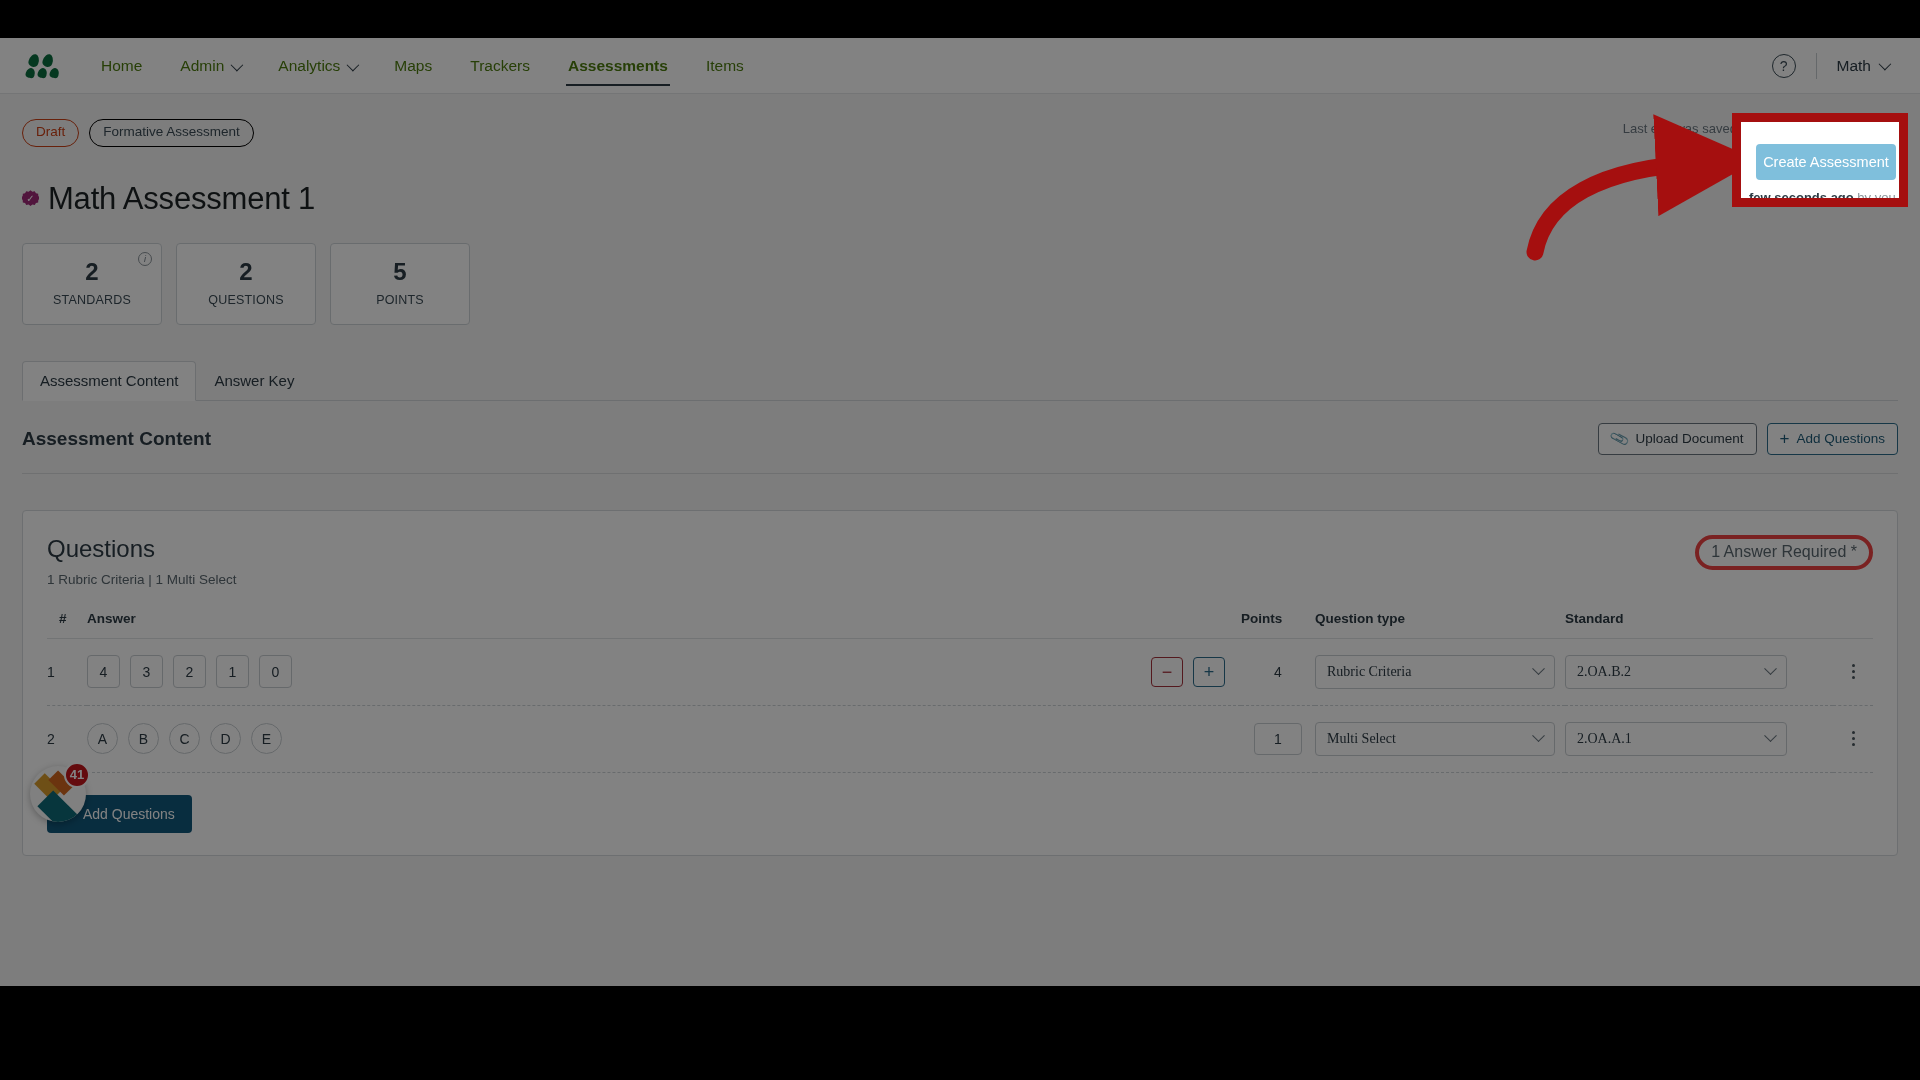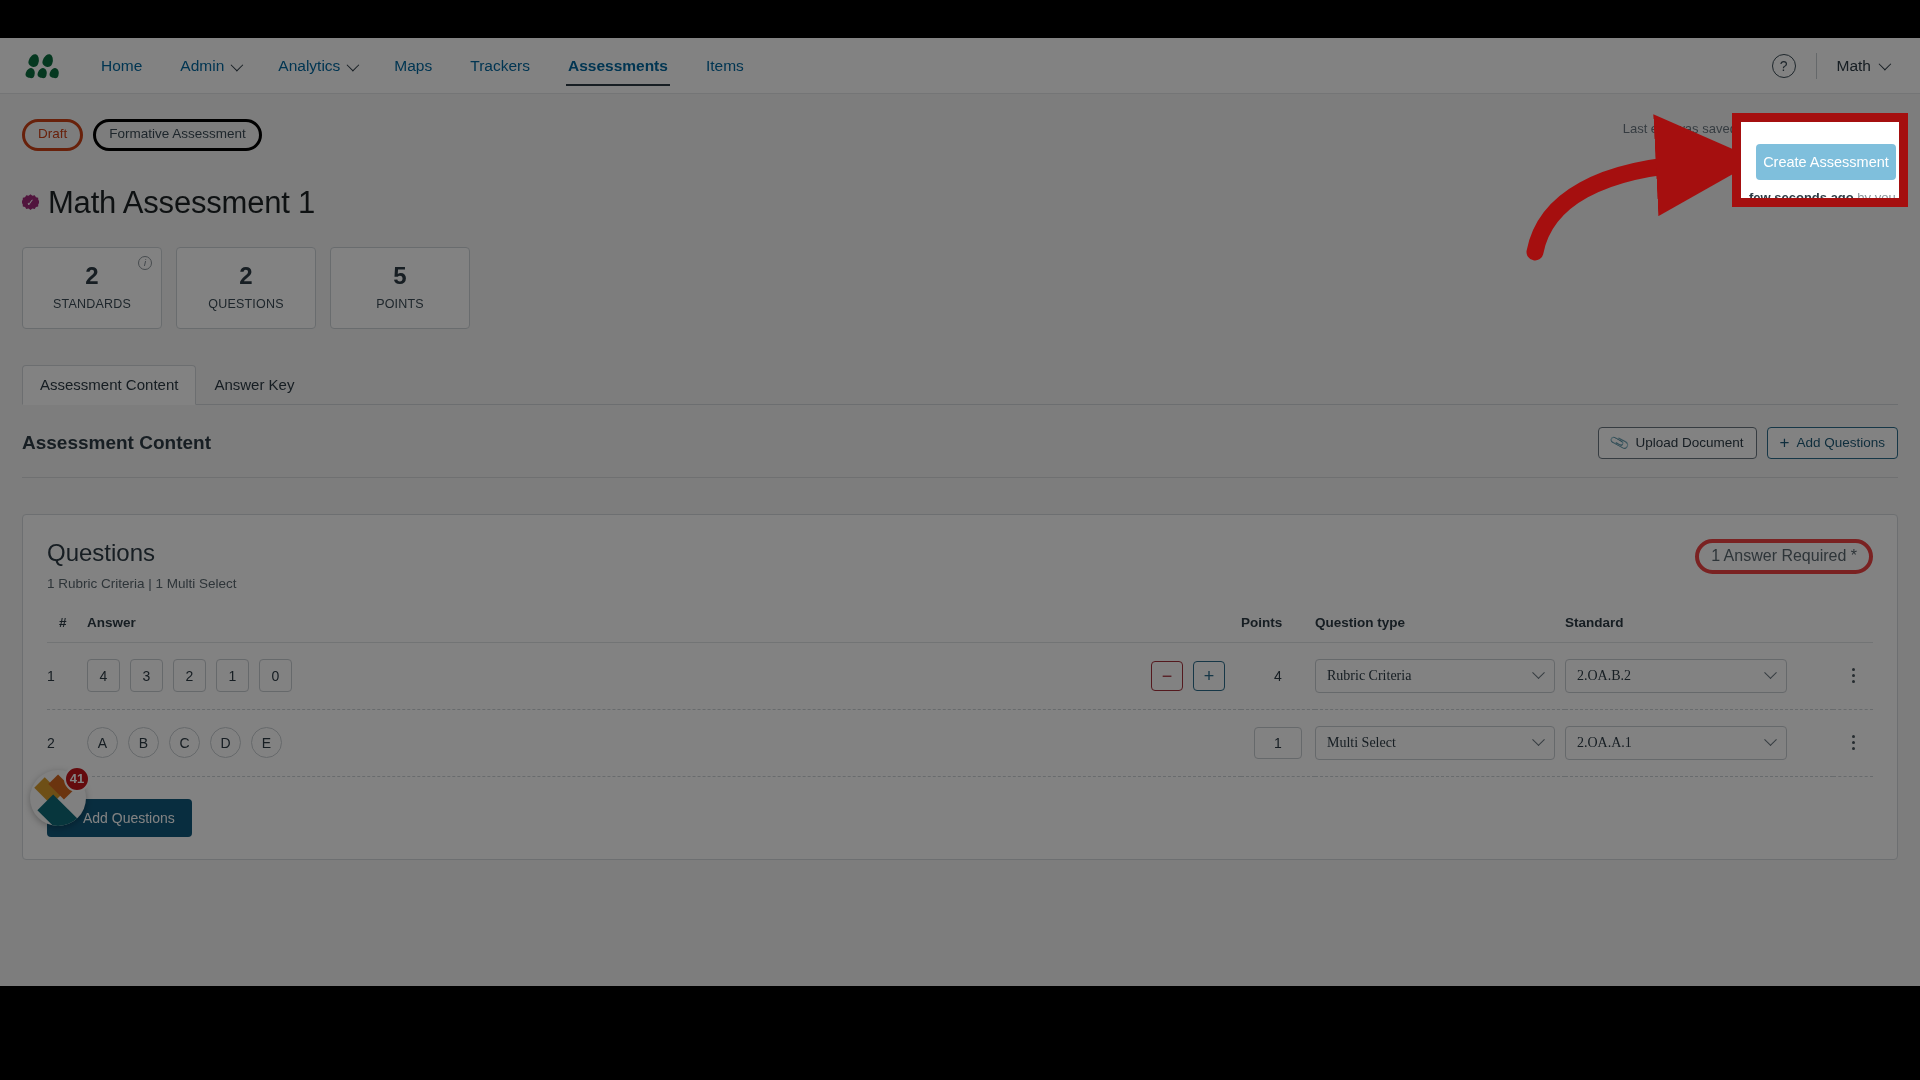--- a/index.html
+++ b/index.html
@@ -50,21 +50,21 @@
   }
   .logo i.a { left: 3px;  top: 1px;  width: 10px; height: 13px; }
   .logo i.b { left: 17px; top: 1px;  width: 10px; height: 13px; }
   .logo i.c { left: 0px;  top: 15px; width: 9px;  height: 10px; }
   .logo i.d { left: 12px; top: 15px; width: 9px;  height: 10px; }
   .logo i.e { left: 24px; top: 15px; width: 9px;  height: 10px; }
 
   .navitem {
     position: relative;
     font-size: 15.5px;
-    color: #0369a1;
+    color: #4d7c0f;
     padding: 18px 15px 17px 15px;
     margin: 0 4px;
     display: flex; align-items: center; gap: 7px;
     cursor: pointer;
     white-space: nowrap;
   }
   .navitem.active { font-weight: bold; }
   .navitem.active:after {
     content:""; position:absolute; left:13px; right:13px; bottom:6px;
     height:2px; background:#2d3b45;
@@ -78,21 +78,21 @@
   }
   .navdivider { width:1px; height:26px; background:#c7cdd1; margin-right:20px; }
   .userbtn { font-size:15.5px; color:#2d3b45; display:flex; align-items:center; gap:8px; cursor:pointer; padding-right:6px;}
 
   
   .page { padding: 0 22px; position: relative; }
 
   .pills { display:flex; align-items:center; gap:10px; padding-top: 25px; }
   .pill {
     border-radius: 999px; font-size: 13.5px; padding: 5px 13px 6px;
-    border: 3px solid #000000; color:#3c4c56; background: transparent;
+    border: 1px solid #000000; color:#3c4c56; background: transparent;
     line-height: 1.1;
   }
   .pill.draft { border-color:#cc4116; color:#cc4116; }
 
   .topright {
     position:absolute; right: 22px; top: 18px;
     display:flex; flex-direction:column; align-items:flex-end;
   }
   .btnrow { display:flex; align-items:stretch; gap: 0; }
   .obtn {

